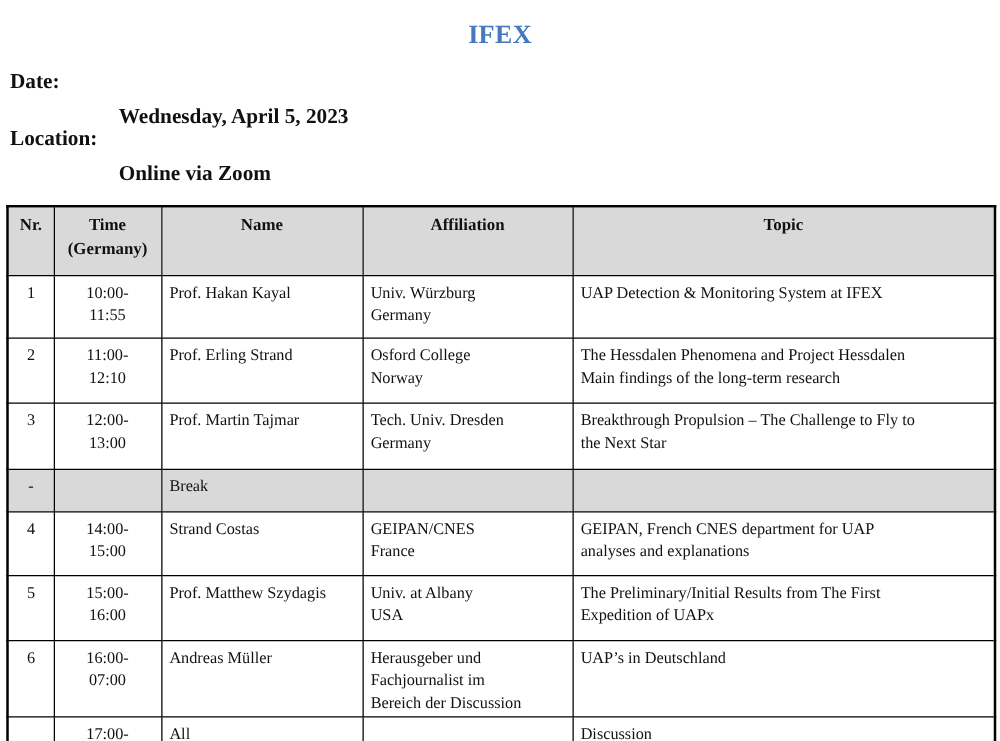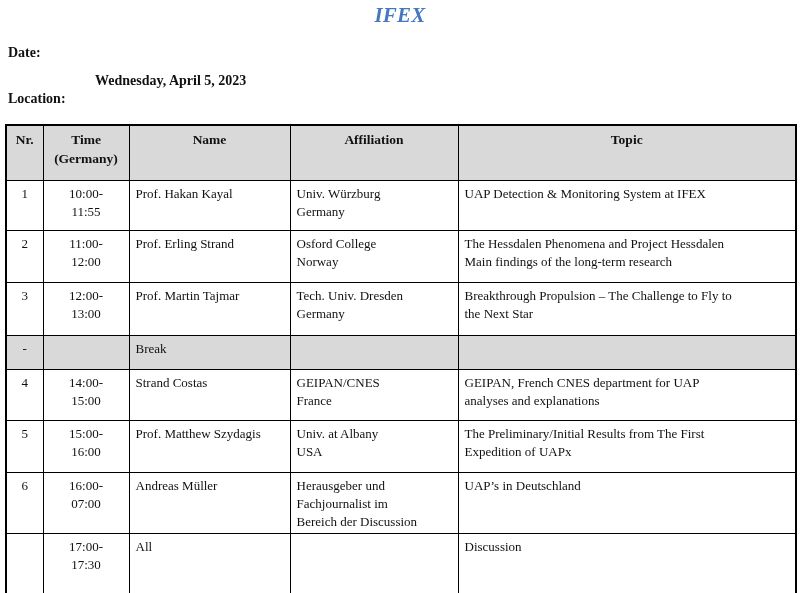--- a/index.html
+++ b/index.html
@@ -9,36 +9,35 @@
   }
   body {
     width: 800px;
     height: 593px;
     font-family: "Liberation Serif", "DejaVu Serif", serif;
     color: #111111;
     overflow: hidden;
   }
   .title-block {
     text-align: center;
-    padding-top: 2px;
-    font-style: italic;
+    padding-top: 14px;
   }
   .title-line {
     color: var(--accent, #4478bf);
     font-weight: bold;
     font-size: 21px;
     line-height: 27px;
     letter-spacing: 0.2px;
   }
   .meta-block {
     margin: 15px 0 0 8px;
   }
   .meta-row {
     display: flex;
-    font-size: 14px;
+    font-size: 17px;
     line-height: 18px;
     font-weight: bold;
   }
   .meta-label {
     width: 87px;
     flex: 0 0 87px;
   }
   .meta-value {
     flex: 1;
     margin-top: 28px;
@@ -85,20 +84,21 @@
   <div class="title-line">IFEX</div>
 </div>
 
 <div class="meta-block">
   <div class="meta-row">
     <span class="meta-label">Date:</span>
     <span class="meta-value">Wednesday, April 5, 2023</span>
   </div>
   <div class="meta-row">
     <span class="meta-label">Location:</span>
+    <span class="meta-value">Online via Zoom</span>
   </div>
 </div>
 
 <table class="schedule">
   <colgroup>
     <col class="w-nr">
       <col class="w-time">
       <col class="w-name">
       <col class="w-affil">
       <col class="w-topic">
@@ -119,21 +119,21 @@
       <td class="c-time">10:00-
 11:55</td>
       <td>Prof. Hakan Kayal</td>
       <td>Univ. Würzburg
 Germany</td>
       <td>UAP Detection &amp; Monitoring System at IFEX</td>
     </tr>
     <tr style="height:52px;">
       <td class="c-nr">2</td>
       <td class="c-time">11:00-
-12:00</td>
+12:10</td>
       <td>Prof. Erling Strand</td>
       <td>Osford College
 Norway</td>
       <td>The Hessdalen Phenomena and Project Hessdalen
 Main findings of the long-term research</td>
     </tr>
     <tr style="height:53px;">
       <td class="c-nr">3</td>
       <td class="c-time">12:00-
 13:00</td>

